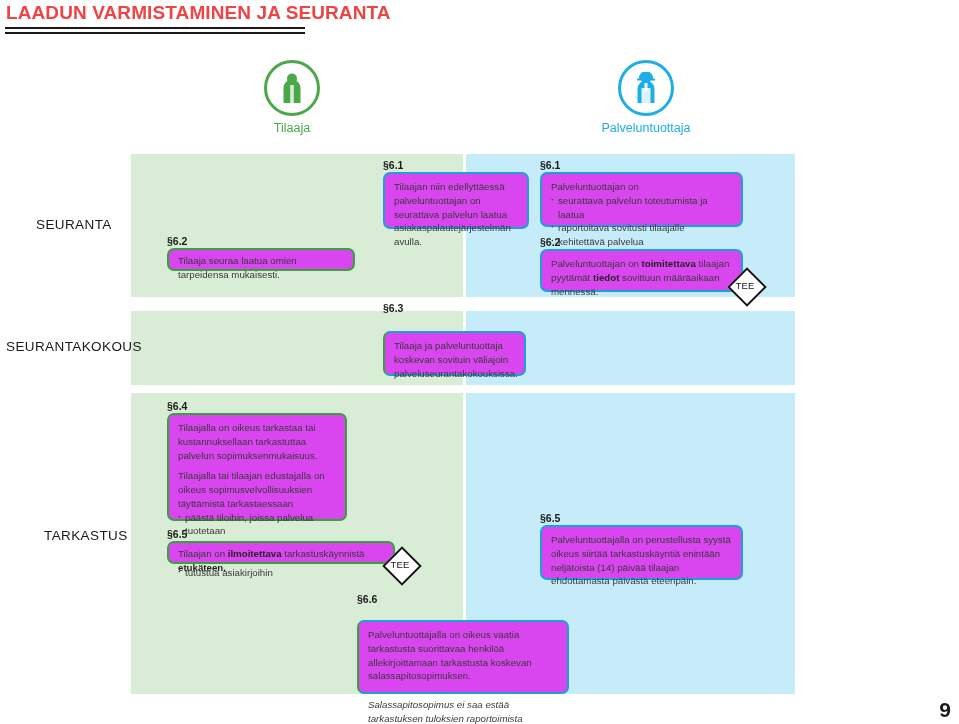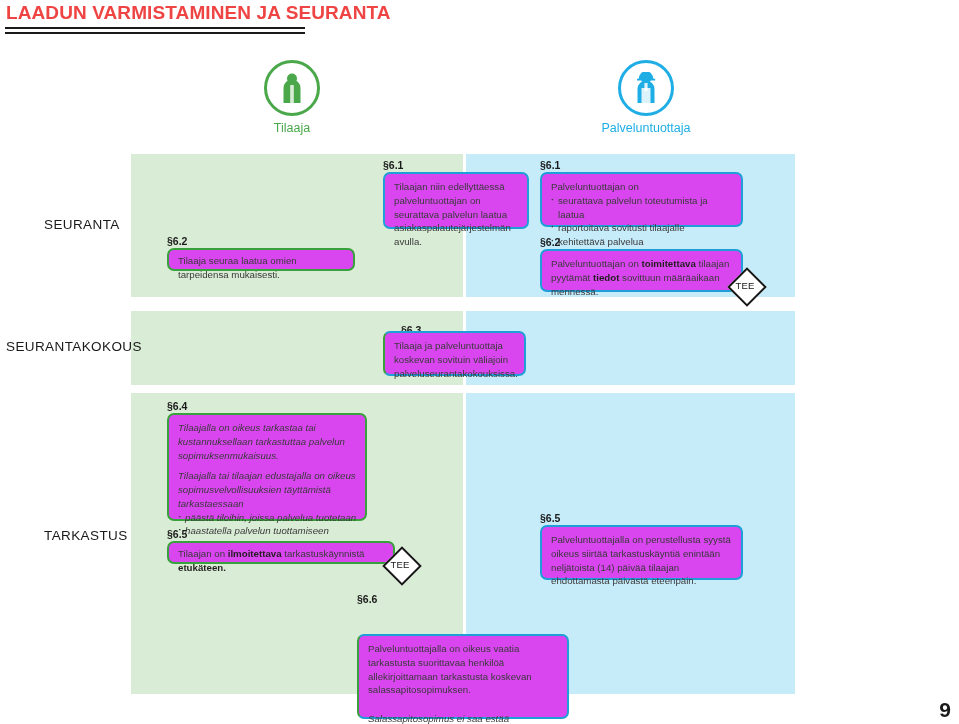--- a/index.html
+++ b/index.html
@@ -127,21 +127,21 @@
 
   <div class="zone zone-green" style="left:131px;top:154px;width:332px;height:143px;"></div>
   <div class="zone zone-blue" style="left:466px;top:154px;width:329px;height:143px;"></div>
 
   <div class="zone zone-green" style="left:131px;top:311px;width:332px;height:74px;"></div>
   <div class="zone zone-blue" style="left:466px;top:311px;width:329px;height:74px;"></div>
 
   <div class="zone zone-green" style="left:131px;top:393px;width:332px;height:301px;"></div>
   <div class="zone zone-blue" style="left:466px;top:393px;width:329px;height:301px;"></div>
 
-  <div class="rowlabel" style="left:44px;top:217px;">SEURANTA</div>
+  <div class="rowlabel" style="left:36px;top:217px;">SEURANTA</div>
   <div class="rowlabel" style="left:6px;top:339px;text-align:center;">SEURANTAKOKOUS</div>
   <div class="rowlabel" style="left:44px;top:528px;">TARKASTUS</div>
 
   <div class="secnum" style="left:383px;top:159px;">§6.1</div>
   <div class="box box-blue" style="left:383px;top:172px;width:146px;height:57px;">
     <p>Tilaajan niin edellyttäessä palveluntuottajan on seurattava palvelun laatua asiakaspalautejärjestelmän avulla.</p>
   </div>
 
   <div class="secnum" style="left:167px;top:235px;">§6.2</div>
   <div class="box box-green" style="left:167px;top:248px;width:188px;height:23px;padding-top:4px;">
@@ -160,27 +160,27 @@
 
   <div class="secnum" style="left:540px;top:236px;">§6.2</div>
   <div class="box box-blue" style="left:540px;top:249px;width:203px;height:43px;">
     <p><span>Palveluntuottajan on </span><b>toimitettava</b><span> tilaajan pyytämät </span><b>tiedot</b><span> sovittuun määräaikaan mennessä.</span></p>
   </div>
   <div class="tee" style="left:728px;top:268px;">
     <div class="dia"></div>
     <div class="lab">TEE</div>
   </div>
 
-  <div class="secnum" style="left:383px;top:324px;margin-left:18px;">§6.3</div>
+  <div class="secnum" style="left:383px;top:302px;">§6.3</div>
   <div class="box box-split" style="left:383px;top:331px;width:143px;height:45px;">
     <p>Tilaaja ja palveluntuottaja koskevan sovituin väliajoin palveluseurantakokouksissa.</p>
   </div>
 
   <div class="secnum" style="left:167px;top:400px;">§6.4</div>
-  <div class="box box-green" style="left:167px;top:413px;width:200px;height:108px;font-style:italic;">
+  <div class="box box-green" style="left:167px;top:413px;width:180px;height:108px;">
     <p>Tilaajalla on oikeus tarkastaa tai kustannuksellaan tarkastuttaa palvelun sopimuksenmukaisuus.</p>
     <p>Tilaajalla tai tilaajan edustajalla on oikeus sopimusvelvollisuuksien täyttämistä tarkastaessaan</p>
     <ul>
       <li>päästä tiloihin, joissa palvelua tuotetaan</li>
       <li>haastatella palvelun tuottamiseen osallistuvia henkilöitä</li>
       <li>tutustua asiakirjoihin</li>
     </ul>
   </div>
 
   <div class="secnum" style="left:167px;top:528px;">§6.5</div>
@@ -191,20 +191,20 @@
     <div class="dia"></div>
     <div class="lab">TEE</div>
   </div>
 
   <div class="secnum" style="left:540px;top:512px;">§6.5</div>
   <div class="box box-blue" style="left:540px;top:525px;width:203px;height:55px;">
     <p>Palveluntuottajalla on perustellusta syystä oikeus siirtää tarkastuskäyntiä enintään neljätoista (14) päivää tilaajan ehdottamasta päivästä eteenpäin.</p>
   </div>
 
   <div class="secnum" style="left:357px;top:593px;">§6.6</div>
-  <div class="box box-split" style="left:357px;top:634px;width:212px;height:85px;">
+  <div class="box box-split" style="left:357px;top:620px;width:212px;height:74px;">
     <p>Palveluntuottajalla on oikeus vaatia tarkastusta suorittavaa henkilöä allekirjoittamaan tarkastusta koskevan salassapitosopimuksen.</p>
     <p style="margin-top:15px;font-style:italic;">Salassapitosopimus ei saa estää tarkastuksen tuloksien raportoimista tilaajalle.</p>
   </div>
 
   <div class="pagenum">9</div>
 
 </div>
 
 </body></html>

